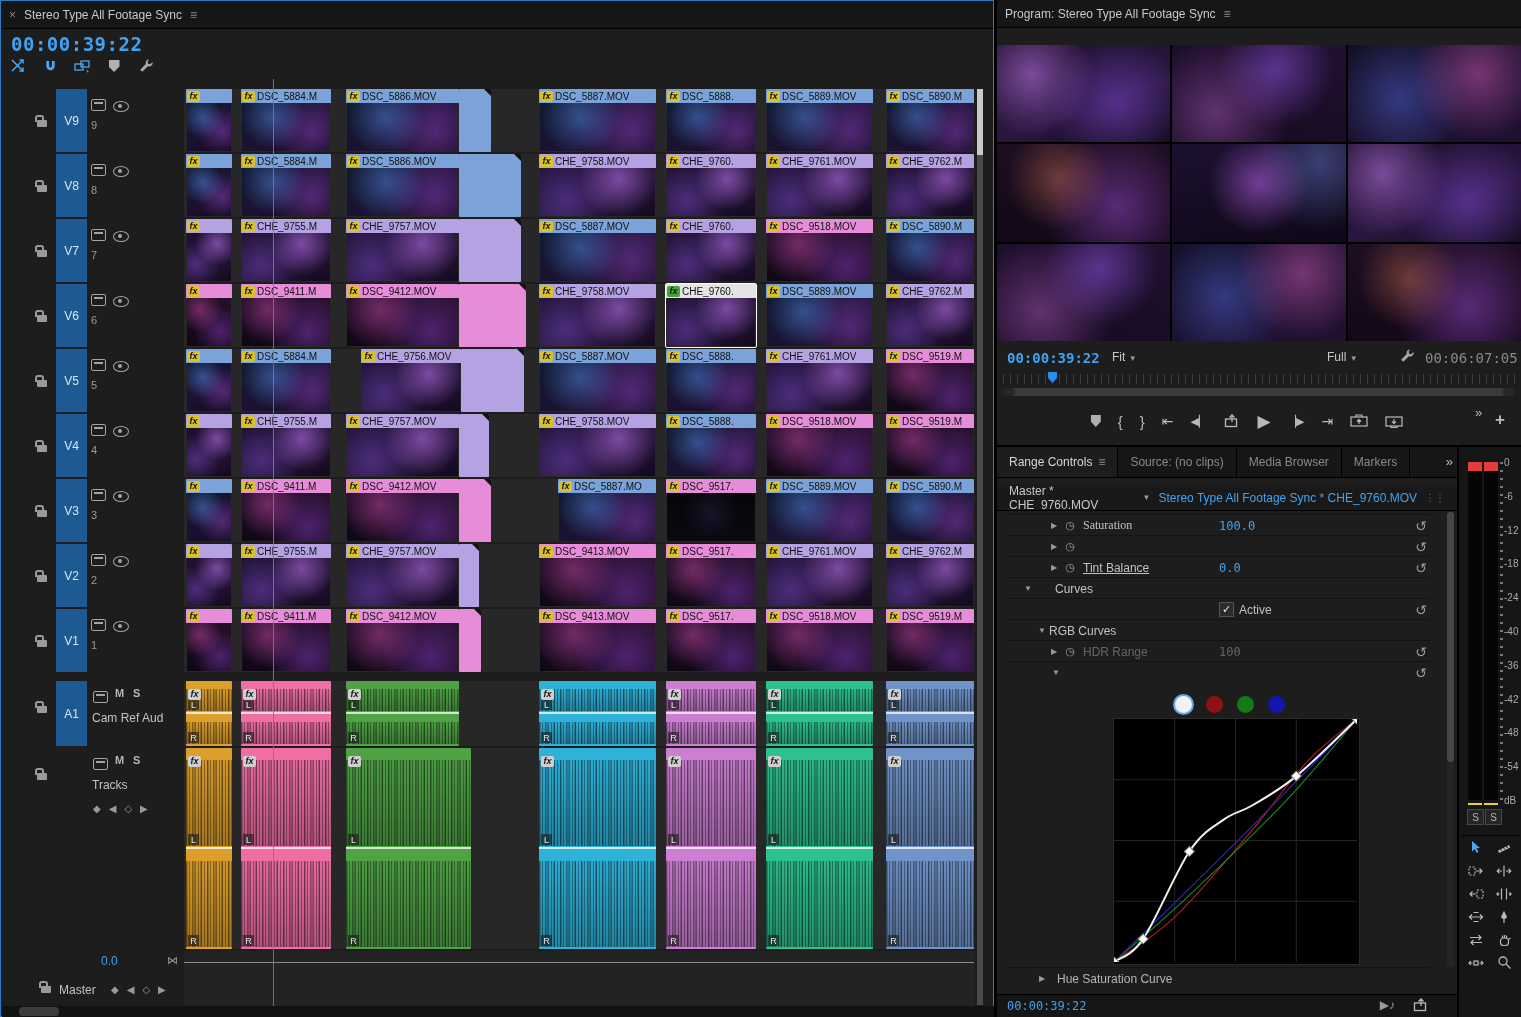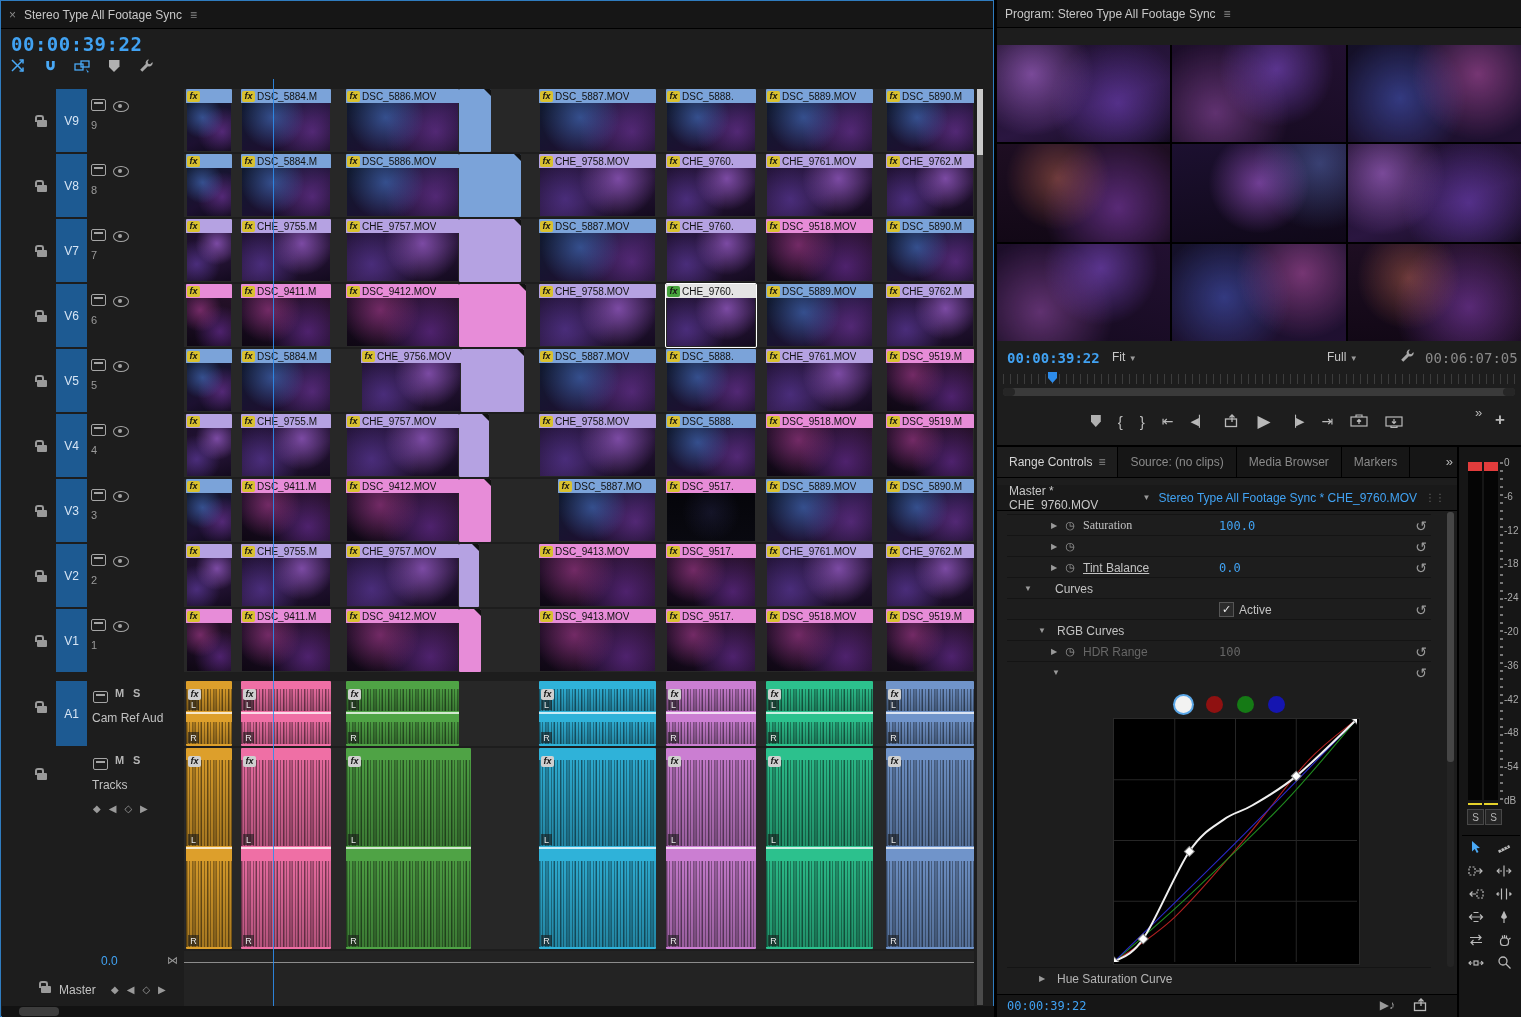--- a/index.html
+++ b/index.html
@@ -951,21 +951,21 @@
         <span class="twirl" style="margin-left:14px">▼</span>
         <span style="margin-left:20px">Curves</span>
       </div>
       <div class="ecrow" style="top: 151px; pointer-events: auto;">
         <span style="position:absolute;left:212px;width:13px;height:13px;background:#2b2b2b;border:1px solid #555;color:#eee;font-size:11px;display:flex;align-items:center;justify-content:center">✓</span>
         <span style="position:absolute;left:232px">Active</span>
         <span class="reset">↺</span>
       </div>
       <div class="ecrow" style="top: 172px; pointer-events: auto;">
         <span class="twirl" style="margin-left:28px">▼</span>
-        <span style="margin-left:8px">RGB Curves</span>
+        <span style="">RGB Curves</span>
       </div>
       <div class="ecrow" style="top: 193px; pointer-events: auto;">
         <span class="twirl" style="margin-left:40px">▶</span>
         <span class="stopw">◷</span>
         <span style="margin-left:4px;color:#666">HDR Range</span>
         <span class="tc" style="position:absolute;left:212px;color:#666">100</span>
         <span class="reset">↺</span>
       </div>
       <div class="ecrow" style="top: 214px; pointer-events: auto;">
         <span class="twirl" style="margin-left:42px">▼</span>
@@ -1019,21 +1019,21 @@
       </div>
       <div style="position: absolute; left: 25px; top: 15px; width: 14px; height: 338px; background: rgb(5, 5, 5);">
         <div style="height:9px;background:#e23c3c"></div>
       </div>
       <div style="position: absolute; left: 41px; top: 15px; width: 3px; height: 338px; background: repeating-linear-gradient(rgb(119, 119, 119) 0px, rgb(119, 119, 119) 2px, transparent 2px, transparent 8px);"></div>
       <div style="position: absolute; left: 45px; top: 10px; font-size: 10px; color: rgb(170, 170, 170);">0</div>
       <div style="position: absolute; left: 45px; top: 43.8px; font-size: 10px; color: rgb(170, 170, 170);">-6</div>
       <div style="position: absolute; left: 45px; top: 77.6px; font-size: 10px; color: rgb(170, 170, 170);">-12</div>
       <div style="position: absolute; left: 45px; top: 111.4px; font-size: 10px; color: rgb(170, 170, 170);">-18</div>
       <div style="position: absolute; left: 45px; top: 145.2px; font-size: 10px; color: rgb(170, 170, 170);">-24</div>
-      <div style="position: absolute; left: 45px; top: 179px; font-size: 10px; color: rgb(170, 170, 170);">-20</div>
+      <div style="position: absolute; left: 45px; top: 179px; font-size: 10px; color: rgb(170, 170, 170);">-40</div>
       <div style="position: absolute; left: 45px; top: 212.8px; font-size: 10px; color: rgb(170, 170, 170);">-36</div>
       <div style="position: absolute; left: 45px; top: 246.6px; font-size: 10px; color: rgb(170, 170, 170);">-42</div>
       <div style="position: absolute; left: 45px; top: 280.4px; font-size: 10px; color: rgb(170, 170, 170);">-48</div>
       <div style="position: absolute; left: 45px; top: 314.2px; font-size: 10px; color: rgb(170, 170, 170);">-54</div>
       <div style="position: absolute; left: 45px; top: 348px; font-size: 10px; color: rgb(170, 170, 170);">dB</div>
       <div style="position: absolute; left: 9px; top: 356px; width: 14px; height: 2px; background: rgb(231, 211, 43);"></div>
       <div style="position: absolute; left: 25px; top: 356px; width: 14px; height: 2px; background: rgb(231, 211, 43);"></div>
       <div class="sbtn" style="left: 8px; top: 362px;">S</div>
       <div class="sbtn" style="left: 26px; top: 362px;">S</div>
     </div>

